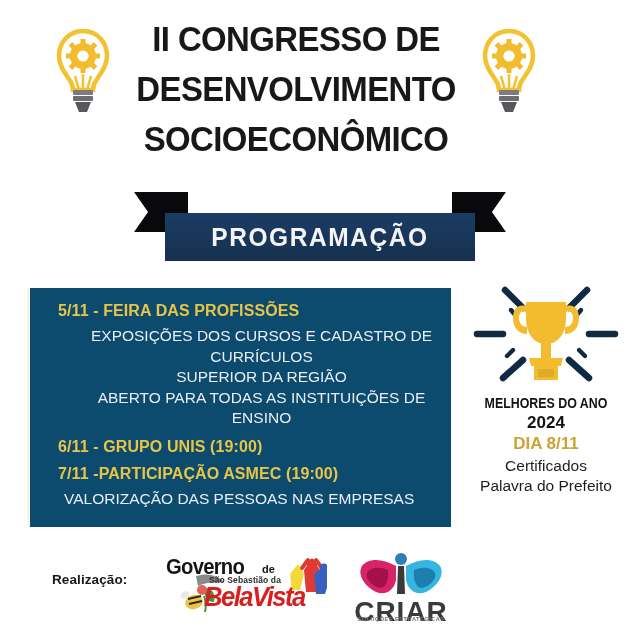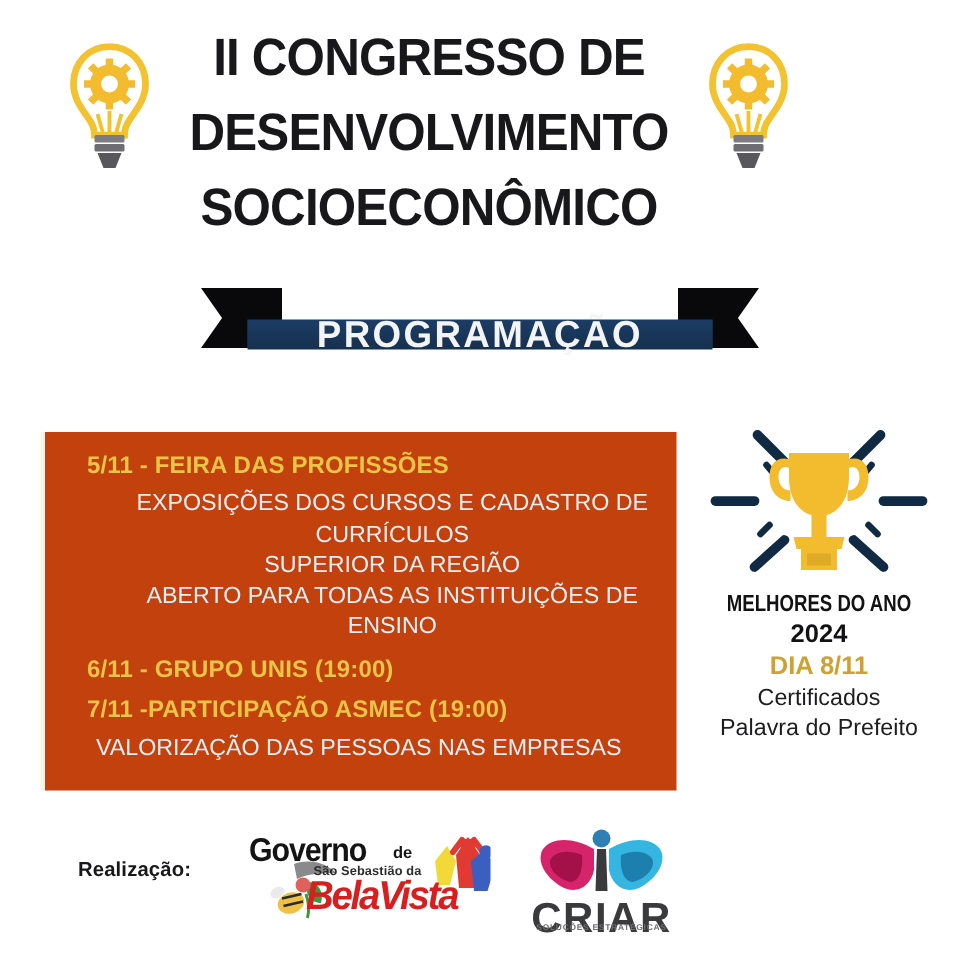--- a/index.html
+++ b/index.html
@@ -17,21 +17,21 @@
   .poster {
     position: absolute;
     inset: 0;
     background: #ffffff;
   }
 
   
   .header {
     position: absolute;
     top: 0;
-    left: 6px;
+    left: 16px;
     width: 560px;
     height: 186px;
   }
   .bulb {
     position: absolute;
     width: 62px;
     height: 88px;
   }
   .bulb.left  { left: 36px;  top: 26px; }
   .bulb.right { right: 36px; top: 26px; }
@@ -84,21 +84,21 @@
     height: 19px;
     background: #8f9cab;
   }
   .ribbon-fold.l { left: 165px; clip-path: polygon(0 0, 100% 100%, 0 100%); }
   .ribbon-fold.r { right: 165px; clip-path: polygon(100% 0, 100% 100%, 0 100%); }
   .ribbon-band {
     position: absolute;
     left: 165px;
     right: 165px;
     top: 21px;
-    height: 20px;
+    height: 48px;
     background: #17375e;
     background: linear-gradient(180deg, #1b3c64 0%, #16314f 100%);
     display: flex;
     align-items: center;
     justify-content: center;
   }
   .ribbon-text {
     color: #f2f4f6;
     font-weight: bold;
     font-size: 25px;
@@ -106,21 +106,21 @@
     transform: scaleX(0.98);
   }
 
   
   .panel {
     position: absolute;
     left: 30px;
     top: 288px;
     width: 421px;
     height: 239px;
-    background: #c2410c;
+    background: #0c4a6e;
     box-shadow: -3px 0 0 0 #f7f4ea;
     padding: 0;
     box-sizing: border-box;
   }
   .panel-inner {
     padding: 14px 12px 10px 12px;
   }
   .entry { margin-bottom: 9px; }
   .entry:last-child { margin-bottom: 0; }
   .entry-head {

